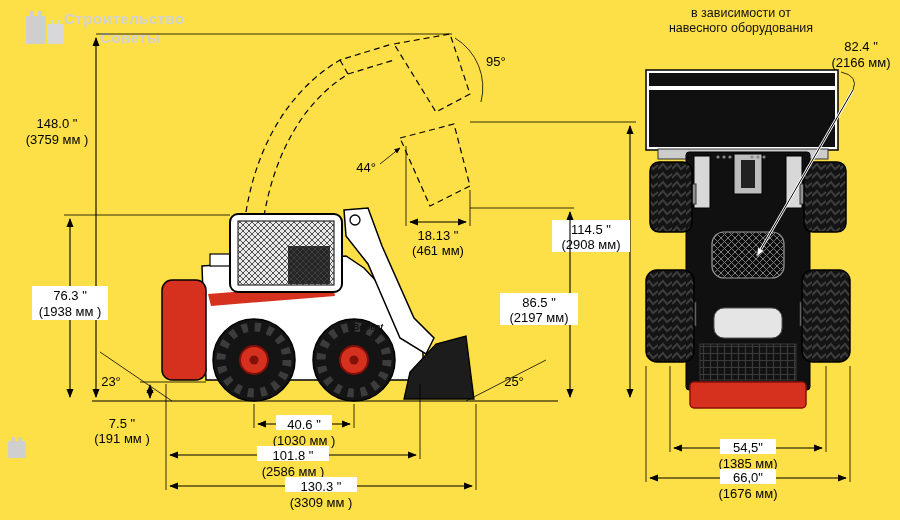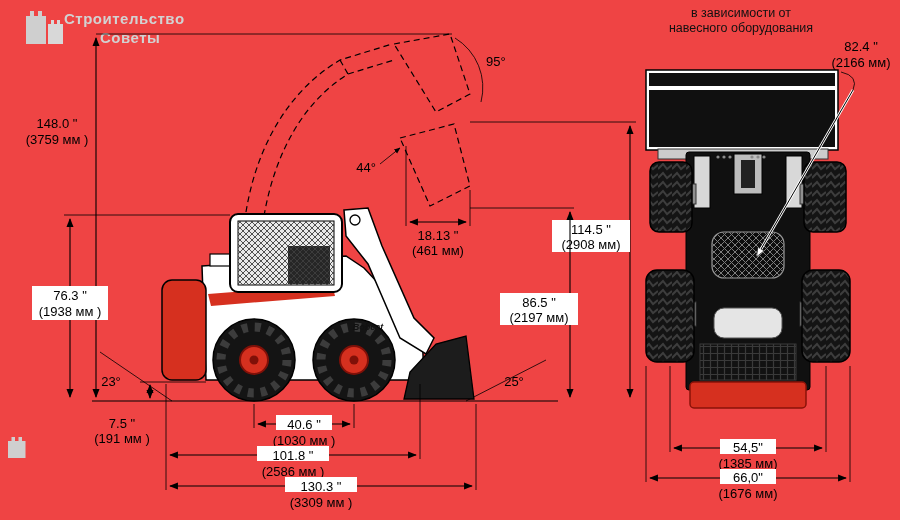--- a/index.html
+++ b/index.html
@@ -1,16 +1,16 @@
 <!DOCTYPE html>
 <html><head>
 <meta charset="utf-8">
 <style>
   html,body{margin:0;padding:0;background:#fff;}
-  .stage{position:relative;width:900px;height:520px;background:#ef4444;overflow:hidden;
+  .stage{position:relative;width:900px;height:520px;background:#fde047;overflow:hidden;
          font-family:"Liberation Sans","DejaVu Sans",sans-serif;}
   svg{display:block;}
   svg text{font-family:"Liberation Sans","DejaVu Sans",sans-serif;}
   .t{font-size:13px;fill:#000;}
   .deg{font-size:13px;fill:#000;}
   .note{font-size:12.5px;fill:#111;}
   .wm1{font-size:15px;font-weight:bold;fill:#d2d2d2;letter-spacing:0.5px;}
   .brand{font-size:9px;font-style:italic;font-weight:bold;fill:#111;}
   .dim{stroke:#000;stroke-width:1.1;fill:none;}
   .ext{stroke:#000;stroke-width:0.8;fill:none;}

